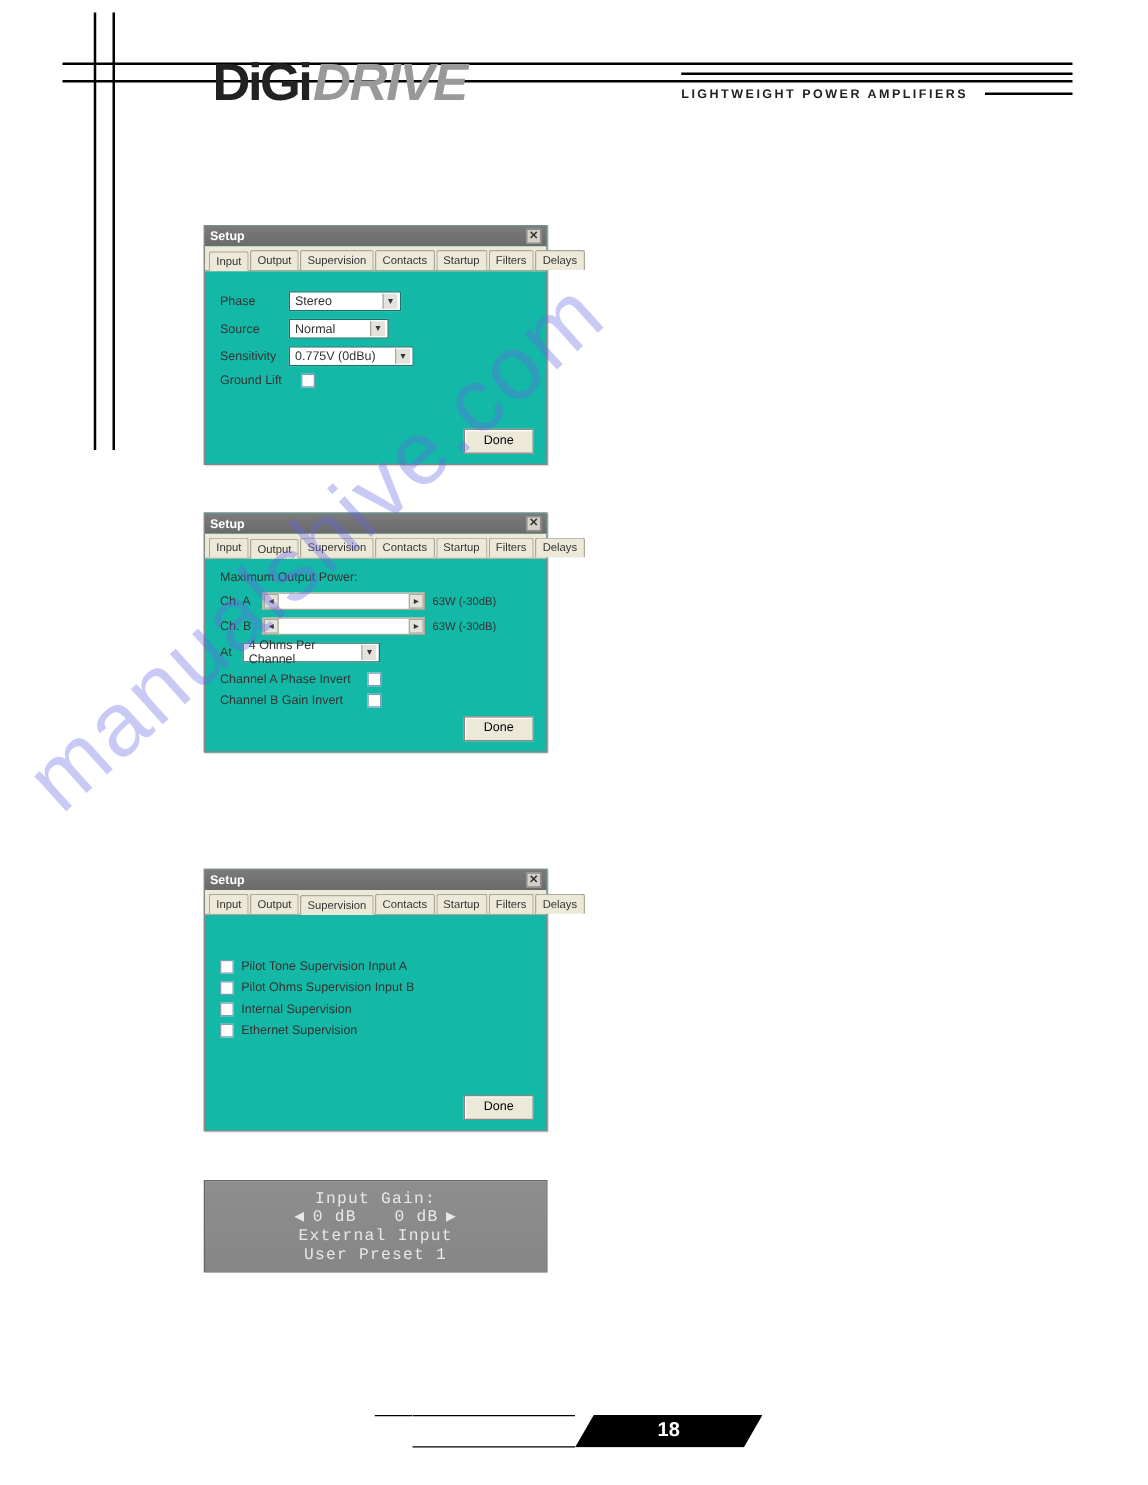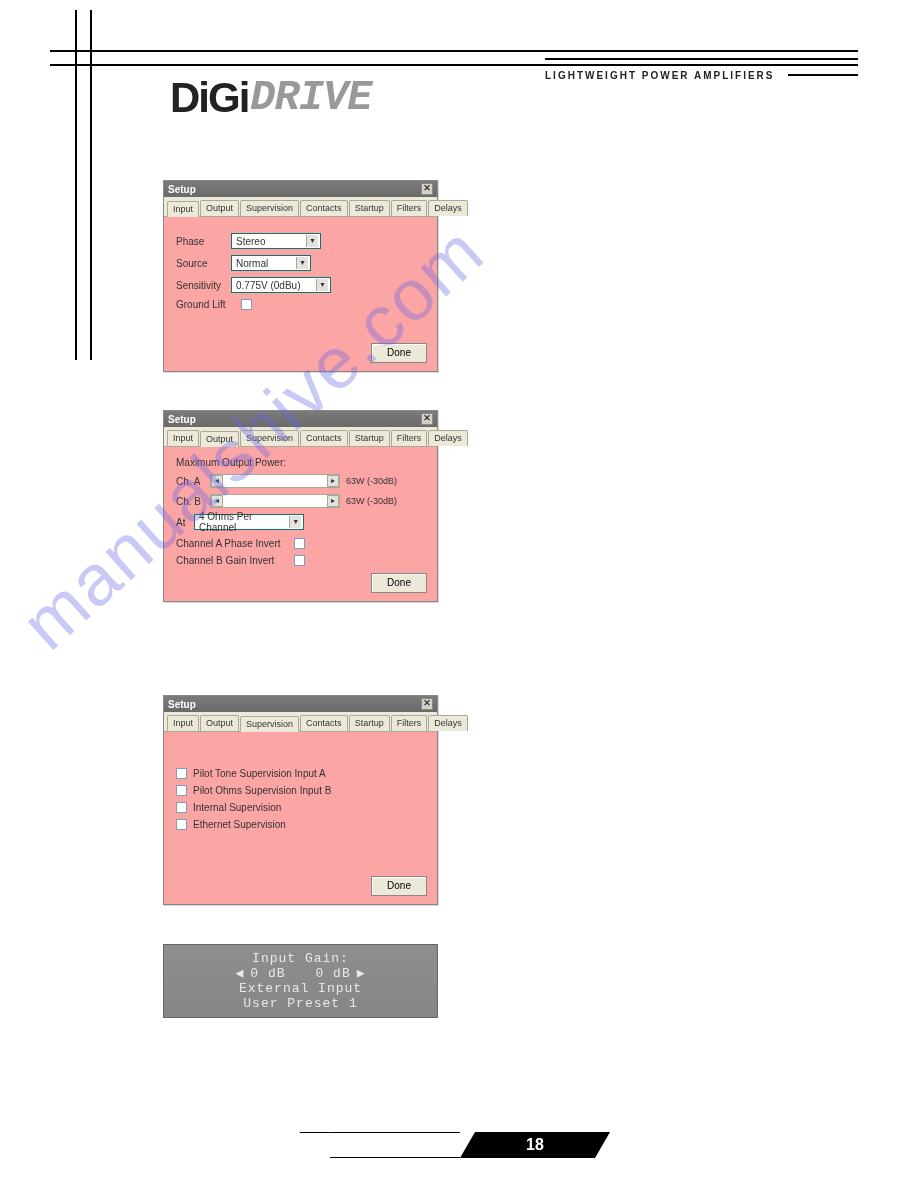--- a/index.html
+++ b/index.html
@@ -4,31 +4,31 @@
 <style>
   * { box-sizing: border-box; margin: 0; padding: 0; }
   body { width: 918px; height: 1188px; background: #fff; font-family: Arial, sans-serif; position: relative; overflow: hidden; }
   
   
   .header-area { position: absolute; top: 30px; left: 50px; right: 60px; height: 60px; }
   .hline-top { position: absolute; top: 20px; left: 0; right: 0; height: 2px; background: #000; }
   .hline-mid { position: absolute; top: 34px; left: 0; right: 0; height: 2px; background: #000; }
   .vline1 { position: absolute; top: -20px; left: 25px; width: 2px; height: 350px; background: #000; }
   .vline2 { position: absolute; top: -20px; left: 40px; width: 2px; height: 350px; background: #000; }
-  .logo { position: absolute; top: 12px; left: 120px; height: 48px; display: flex; align-items: flex-end; margin-top: 32px; }
+  .logo { position: absolute; top: 12px; left: 120px; height: 48px; display: flex; align-items: flex-end; }
   .logo-digi { font-family: Arial, sans-serif; font-weight: 900; font-size: 42px; letter-spacing: -2px; color: #222; }
-  .logo-drive { font-family: Liberation Mono, monospace; font-weight: 700; font-style: italic; font-size: 42px; letter-spacing: -1px; color: #999; margin-left: 2px; }
+  .logo-drive { font-family: Liberation Sans, sans-serif; font-weight: 700; font-style: italic; font-size: 42px; letter-spacing: -1px; color: #999; margin-left: 2px; }
   .logo-tagline { position: absolute; top: 40px; left: 495px; font-size: 10px; letter-spacing: 2px; font-weight: 600; color: #222; text-align: right; }
   .hline-right { position: absolute; top: 28px; left: 495px; right: 0; height: 2px; background: #000; }
   .hline-right2 { position: absolute; top: 44px; right: 0; width: 70px; height: 2px; background: #000; }
   
   
   .dialog {
     position: absolute; width: 275px; height: 190px;
-    background: #fca5a5; border: 1px solid #888;
+    background: #14b8a6; border: 1px solid #888;
     box-shadow: 1px 1px 0 rgba(0,0,0,0.15);
     font-size: 10px;
   }
   .titlebar {
     height: 16px; background: linear-gradient(#7b7b7b,#6a6a6a);
     color: #fff; font-weight: bold; font-size: 10px;
     padding: 1px 4px; display: flex; justify-content: space-between; align-items: center;
   }
   .closebtn { width: 12px; height: 12px; background: #d4d0c8; border: 1px solid #888; color:#333; font-size:9px; line-height:9px; text-align:center; cursor:default; }
   .tabstrip {

